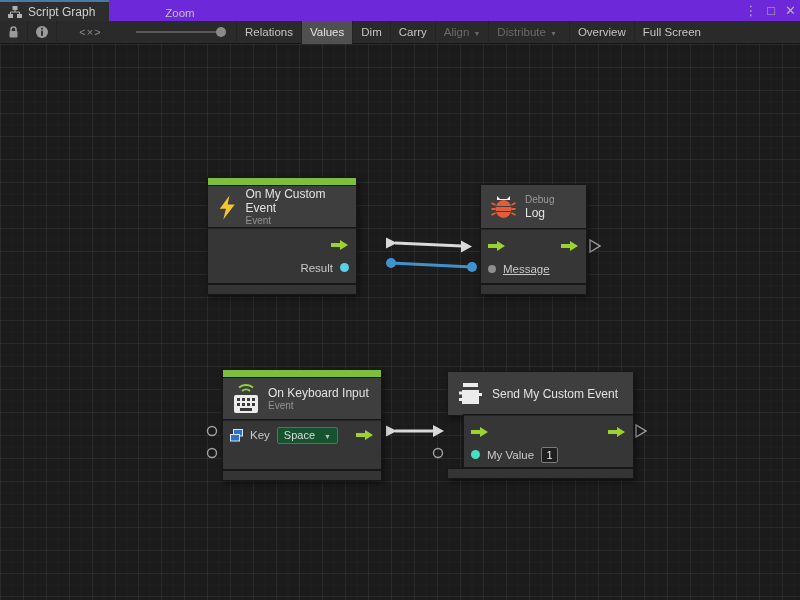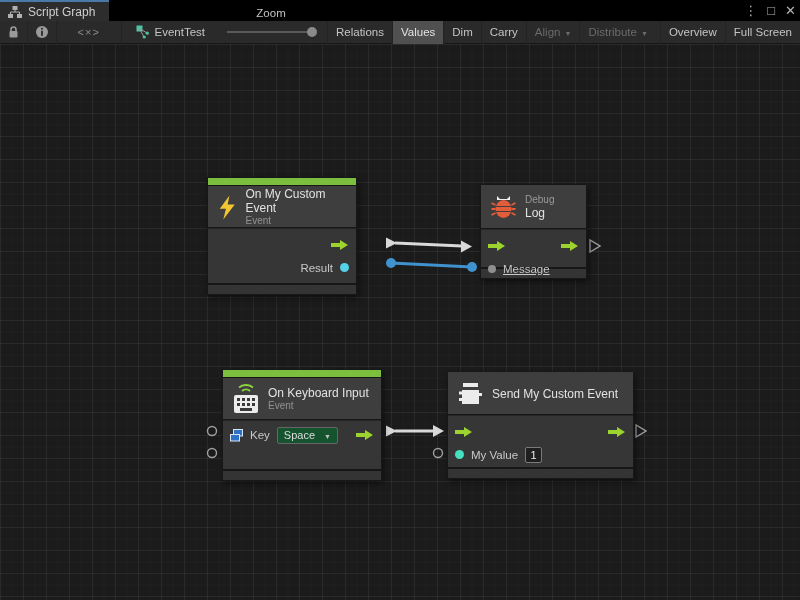--- a/index.html
+++ b/index.html
@@ -1,20 +1,20 @@
 <!DOCTYPE html>
 <html><head>
 <meta charset="utf-8">
 <style>
   * { margin:0; padding:0; box-sizing:border-box; }
   html,body { width:800px; height:600px; overflow:hidden; }
   body { font-family:"Liberation Sans", sans-serif; background:#1b1b1b; color:#c8c8c8; position:relative; }
 
   
-  .tabbar { position:absolute; left:0; top:0; width:800px; height:21px; background:#000000; display:flex; align-items:stretch; }
+  .tabbar { position:absolute; left:0; top:0; width:800px; height:21px; background:#6d28d9; display:flex; align-items:stretch; }
   .tab { display:flex; align-items:center; gap:6px; padding:0 14px 0 8px; background:#2d2d2d; border-top:2px solid #4a79a8; font-size:12px; color:#cfcfcf; }
   .win-controls { position:absolute; right:4px; top:0; height:21px; display:flex; align-items:center; gap:10px; color:#b4b4b4; font-size:13px; }
   .win-controls span { cursor:default; line-height:21px; }
 
   
   .toolbar { position:absolute; left:0; top:21px; width:800px; height:23px; background:#2a2a2a; border-bottom:1px solid #161616; display:flex; align-items:center; font-size:11.5px; color:#c4c4c4; }
   .tbtn { height:23px; display:flex; align-items:center; padding:0 8px; border-left:1px solid #232323; white-space:nowrap; }
   .tbtn:first-child { border-left:none; }
   .tbtn.icon-btn { padding:0 7px; }
   .tbtn.active { background:#505050; color:#e2e2e2; }
@@ -83,29 +83,20 @@
   <div class="tbtn icon-btn">
     <svg width="14" height="14" viewBox="0 0 14 14">
       <circle cx="7" cy="7" r="6" fill="#9a9a9a"></circle>
       <rect x="6.1" y="2.8" width="1.8" height="1.8" fill="#2a2a2a"></rect>
       <rect x="6.1" y="5.8" width="1.8" height="5" fill="#2a2a2a"></rect>
     </svg>
   </div>
   <div class="tbtn" style="width:68px; justify-content:center;">
     <span class="code-glyph">&lt;×&gt;</span>
   </div>
-  <div class="crumb" style="border-left:1px solid #232323; height:23px;">
-    <svg width="14" height="14" viewBox="0 0 14 14">
-      <rect x="0.5" y="0.5" width="6" height="6" fill="#4fc3a1"></rect>
-      <path d="M3.5 3.5 L11 8 M3.5 3.5 L8 12" stroke="#9a9a9a" stroke-width="1" fill="none"></path>
-      <circle cx="11.3" cy="8.2" r="1.6" fill="#4fc3a1"></circle>
-      <circle cx="8.2" cy="12" r="1.6" fill="#4fc3a1"></circle>
-    </svg>
-    <span>EventTest</span>
-  </div>
   <div class="zoom-area">
     <span>Zoom</span>
     <div class="slider">
       <div class="track"></div>
       <div class="handle"></div>
     </div>
     <span>1x</span>
   </div>
   <div class="tbtn">Relations</div>
   <div class="tbtn active">Values</div>
@@ -184,21 +175,21 @@
         <path d="M6 2 L9 5 H16 L19 2 L19 6 H6 Z" fill="#f0f0f0"></path>
         <ellipse cx="12.5" cy="15" rx="8" ry="9" fill="#e55c3a"></ellipse>
         <path d="M4.5 11 L0.5 9 M4.5 15 H0.5 M4.5 19 L0.5 21 M20.5 11 L24.5 9 M20.5 15 H24.5 M20.5 19 L24.5 21" stroke="#e55c3a" stroke-width="1.8" fill="none"></path>
         <path d="M4.5 12.5 H20.5 M4.5 17.5 H20.5" stroke="#3e3e3e" stroke-width="1.2"></path>
       </svg>
       <div>
         <div class="nkicker">Debug</div>
         <div class="ntitle">Log</div>
       </div>
     </div>
-    <div class="nbody" style="height:38px;text-decoration:underline;">
+    <div class="nbody" style="height:54px;text-decoration:underline;">
       <div class="prow" style="justify-content:space-between;">
         <svg width="18" height="12" viewBox="0 0 18 12">
           <path d="M0 4 H9 V1 L17 6 L9 11 V8 H0 Z" fill="#9cd32f"></path>
         </svg>
         <svg width="18" height="12" viewBox="0 0 18 12">
           <path d="M0 4 H9 V1 L17 6 L9 11 V8 H0 Z" fill="#9cd32f"></path>
         </svg>
       </div>
       <div class="prow">
         <span class="dot" style="background:#8f8f8f; width:8px; height:8px;"></span>
@@ -256,21 +247,21 @@
     <div class="nhead" style="height:43px;">
       <svg width="25" height="26" viewBox="0 0 25 26">
         <rect x="5" y="2" width="15" height="4" fill="#ececec"></rect>
         <rect x="4" y="9" width="17" height="14" fill="#ececec"></rect>
         <rect x="1" y="10.5" width="3" height="3" fill="#ececec"></rect>
         <rect x="1" y="17" width="3" height="3" fill="#ececec"></rect>
         <rect x="21" y="12" width="3" height="3" fill="#ececec"></rect>
       </svg>
       <div class="ntitle">Send My Custom Event</div>
     </div>
-    <div class="nbody" style="height:52px;">
+    <div class="nbody" style="height:52px;margin-left:16px;">
       <div class="prow" style="justify-content:space-between;">
         <svg width="18" height="12" viewBox="0 0 18 12">
           <path d="M0 4 H9 V1 L17 6 L9 11 V8 H0 Z" fill="#9cd32f"></path>
         </svg>
         <svg width="18" height="12" viewBox="0 0 18 12">
           <path d="M0 4 H9 V1 L17 6 L9 11 V8 H0 Z" fill="#9cd32f"></path>
         </svg>
       </div>
       <div class="prow">
         <span class="dot" style="background:#45e0bf;"></span>

